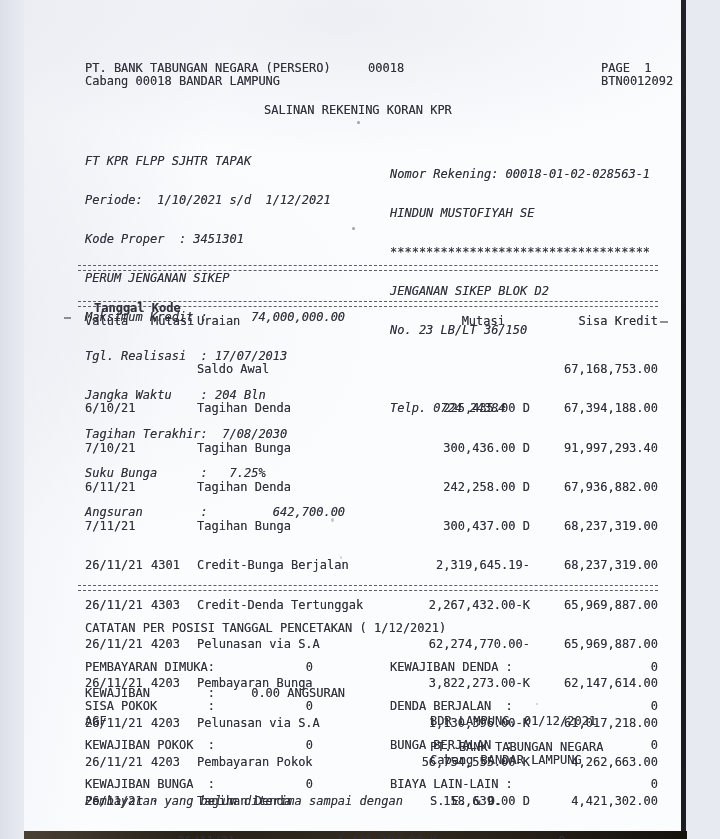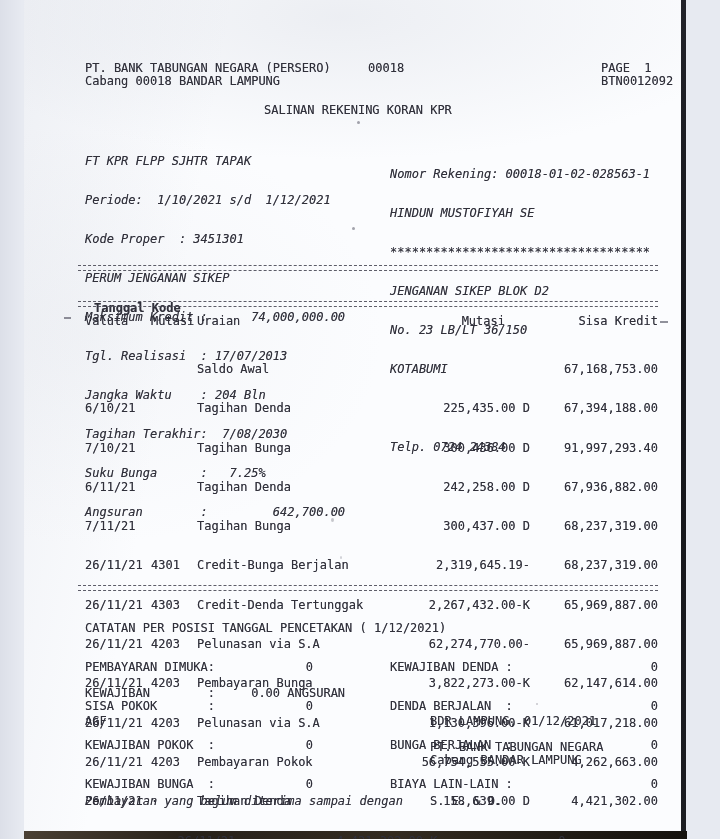--- a/index.html
+++ b/index.html
@@ -85,21 +85,20 @@
     <div class="line">Suku Bunga      :   7.25%</div>
     <div class="line">Angsuran        :         642,700.00</div>
   </div>
 
   <div class="abs txt lines" style="left:390px;top:114px;">
     <div class="line">Nomor Rekening: 00018-01-02-028563-1</div>
     <div class="line">HINDUN MUSTOFIYAH SE</div>
     <div class="line">************************************</div>
     <div class="line">JENGANAN SIKEP BLOK D2</div>
     <div class="line">No. 23 LB/LT 36/150</div>
-    <div class="line">KOTABUMI</div>
     <div class="line"></div>
     <div class="line">Telp. 0724 24384</div>
   </div>
 
   <div class="sep" style="top:265px;"></div>
   <div class="abs txt" style="left:94px;top:274px;font-weight:bold;">Tanggal Kode</div>
   <div class="abs txt trow" style="left:78px;top:287px;width:580px;">
     <span class="c-date">Valuta</span>
     <span class="c-kode">Mutasi</span>
     <span class="c-uraian">Uraian</span>

